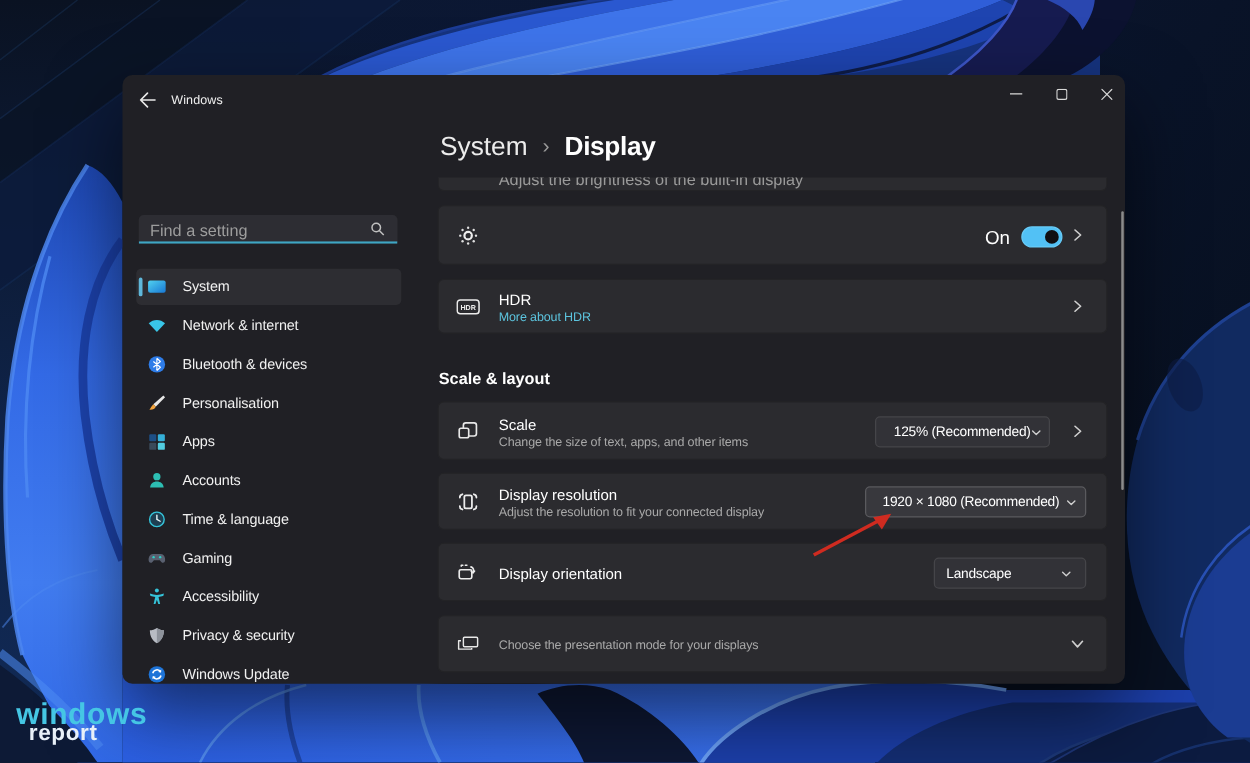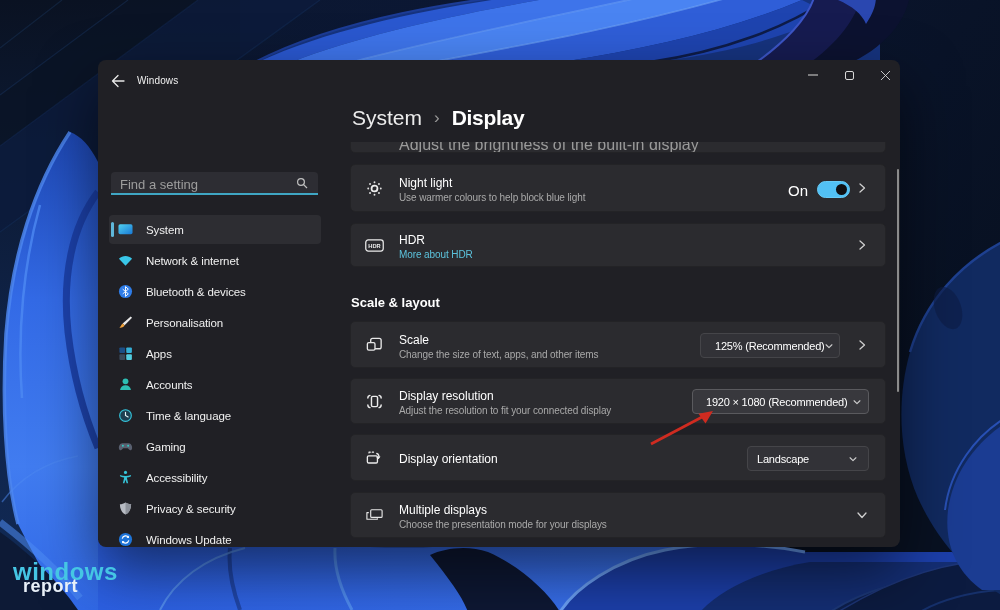--- a/index.html
+++ b/index.html
@@ -274,42 +274,38 @@
               <path d="M4.2 12.2 L4.5 9.6 L7 10 Z" fill="#fff"></path>
             </svg></span>
           <span class="lbl">Windows Update</span>
         </div>
   </div>
 
   <div id="main">
     <div id="crumb"><span style="color:#ececec;">System</span><span style="color:#9a9a9a; font-size:17px; padding:0 12px; position:relative; top:-2px;">›</span><span style="font-weight:bold; letter-spacing:-0.3px;">Display</span></div>
 
     <div class="card" style="top:82px; height:11px; border-radius:0 0 5px 5px; overflow:hidden; border-top:none;">
-      <div style="position:absolute; left:48px; top:-6px; font-size:16px; color:#9a9a9a;">Adjust the brightness of the built-in display</div>
+      <div style="position:absolute; left:48px; top:-6px; font-size:13px; color:#9a9a9a;">Adjust the brightness of the built-in display</div>
     </div>
 
     <div class="card" style="top:104px; height:48px;">
       <svg class="cico" viewBox="0 0 20 20">
         <circle cx="10" cy="10" r="3.1" fill="none" stroke="#ececec" stroke-width="1.9"></circle>
         <path d="M8.4 11.6 L11.6 8.4" stroke="#2b2b2e" stroke-width="1.6"></path>
         <g fill="#e0e0e0">
           <circle cx="10" cy="3.4" r="1"></circle>
               <circle cx="14.7" cy="5.3" r="1"></circle>
           <circle cx="16.6" cy="10" r="1"></circle>
               <circle cx="14.7" cy="14.7" r="1"></circle>
           <circle cx="10" cy="16.6" r="1"></circle>
               <circle cx="5.3" cy="14.7" r="1"></circle>
           <circle cx="3.4" cy="10" r="1"></circle>
               <circle cx="5.3" cy="5.3" r="1"></circle>
         </g>
       </svg>
-      <div class="ctxt">
-        <div class="ct">Night light</div>
-        <div class="cs">Use warmer colours to help block blue light</div>
-      </div>
       <div style="position:absolute; right:77px; top:17px; font-size:15px; color:#fff;">On</div>
       <div style="position:absolute; right:35px; top:16px; width:33px; height:17px; border-radius:9px; background:#52c1f5; border:1px solid #67cbf7;">
         <div style="position:absolute; right:2px; top:2px; width:11px; height:11px; border-radius:50%; background:#101013;"></div>
       </div>
       <svg class="chev" viewBox="0 0 14 14">
             <path d="M5 3 L9.5 7 L5 11" stroke="#cfcfcf" stroke-width="1.3" fill="none" stroke-linecap="round" stroke-linejoin="round"></path>
           </svg>
     </div>
 
     <div class="card" style="top:163px; height:44px;">
@@ -392,21 +388,20 @@
     </div>
 
     <div class="card" style="top:432px; height:46px;">
       <svg class="cico" viewBox="0 0 20 20">
         <g stroke="#e8e8e8" stroke-width="1.2" fill="none" stroke-linejoin="round">
           <rect x="6" y="4" width="12" height="8" rx="1"></rect>
           <path d="M4 7 L2 7 L2 14 L13 14 L13 13"></path>
         </g>
       </svg>
       <div class="ctxt">
-        <div class="ct">Multiple displays</div>
         <div class="cs">Choose the presentation mode for your displays</div>
       </div>
       <svg class="chev" style="transform:rotate(90deg);" viewBox="0 0 14 14">
             <path d="M5 3 L9.5 7 L5 11" stroke="#cfcfcf" stroke-width="1.3" fill="none" stroke-linecap="round" stroke-linejoin="round"></path>
           </svg>
     </div>
   </div>
 
   <div id="scrollbar"></div>
 </div>

